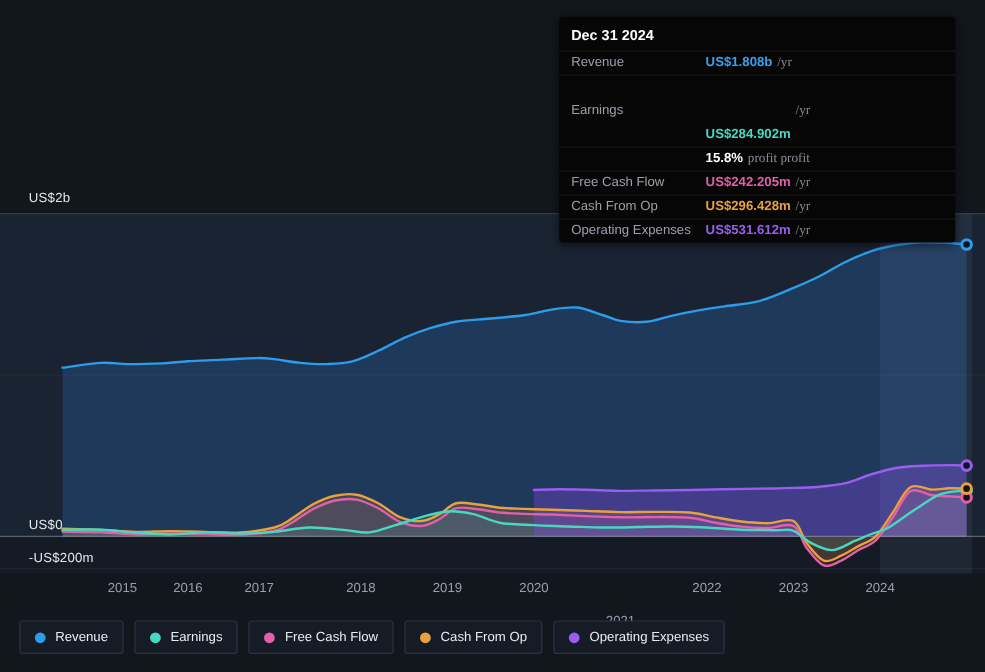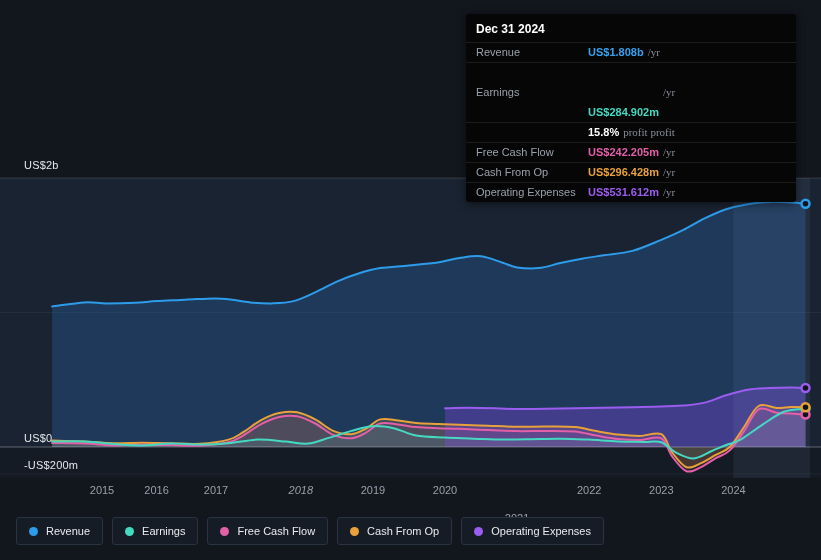--- a/index.html
+++ b/index.html
@@ -74,21 +74,21 @@
     </svg>
 
   <div class="ylabel" style="top:159px">US$2b</div>
   <div class="ylabel" style="top:432px">US$0</div>
   <div class="ylabel" style="top:459px">-US$200m</div>
 
   <div id="year-labels">
       <span class="xlabel" style="left: 102px;">2015</span>
       <span class="xlabel" style="left: 156.6px;">2016</span>
       <span class="xlabel" style="left: 216px;">2017</span>
-      <span class="xlabel" style="left: 300.8px; font-style: italic;">2018</span>
+      <span class="xlabel" style="left: 300.8px;">2018</span>
       <span class="xlabel" style="left: 372.9px;">2019</span>
       <span class="xlabel" style="left: 445px;">2020</span>
       <span class="xlabel" style="left: 517.1px; margin-top: 28px;">2021</span>
       <span class="xlabel" style="left: 589.2px;">2022</span>
       <span class="xlabel" style="left: 661.3px;">2023</span>
       <span class="xlabel" style="left: 733.4px;">2024</span>
     </div>
 
   <div class="tooltip">
     <div class="tt-title">Dec 31 2024</div>

